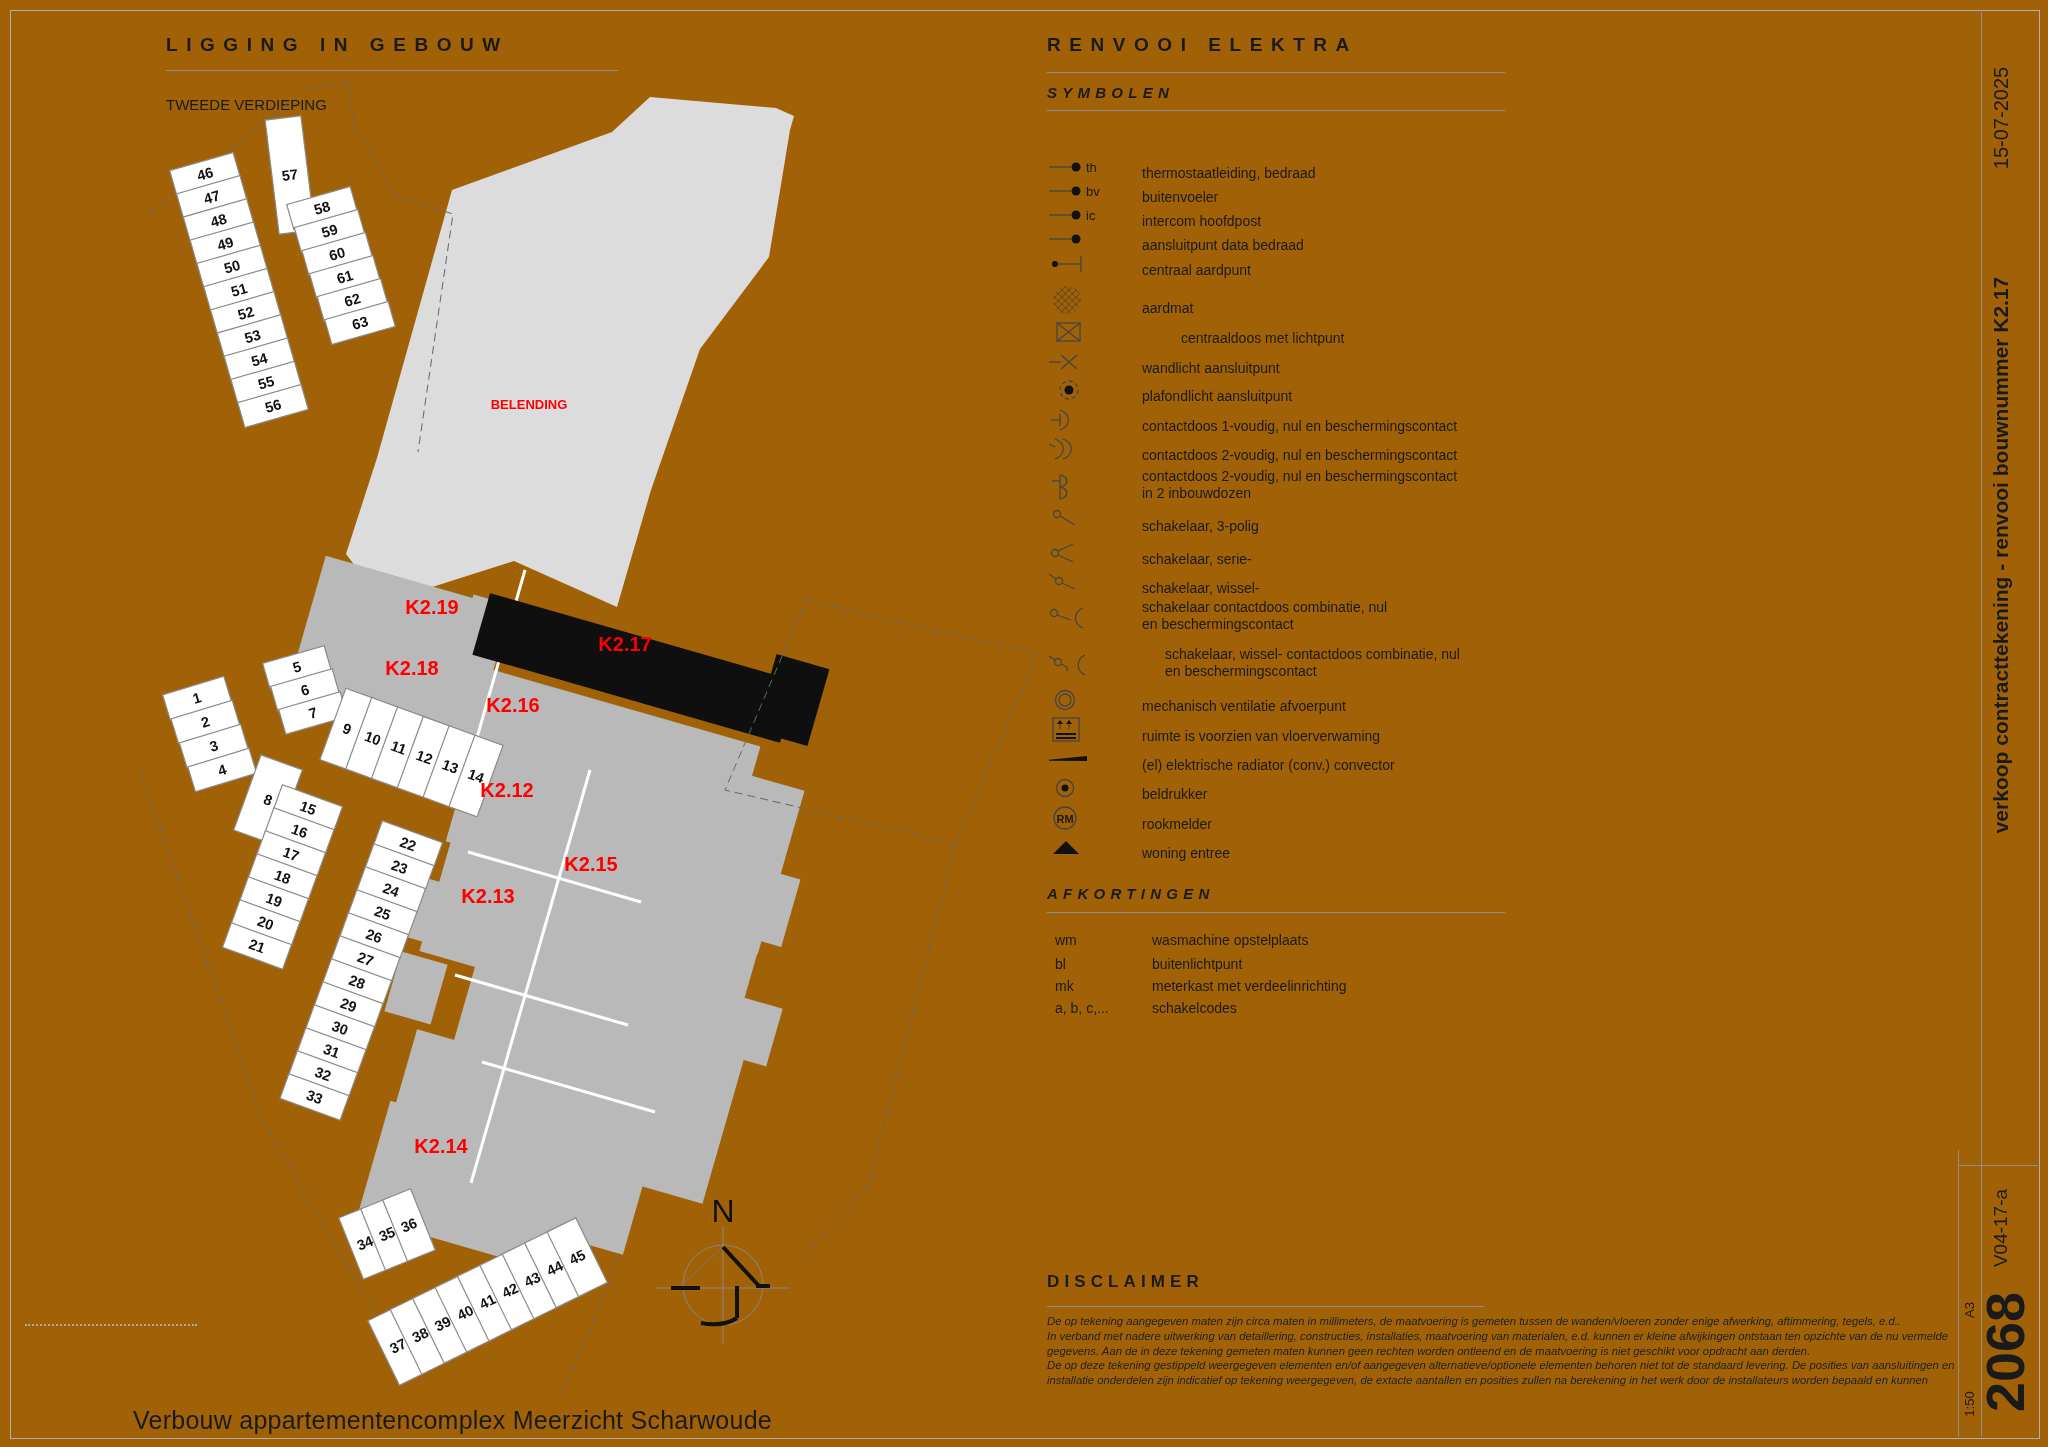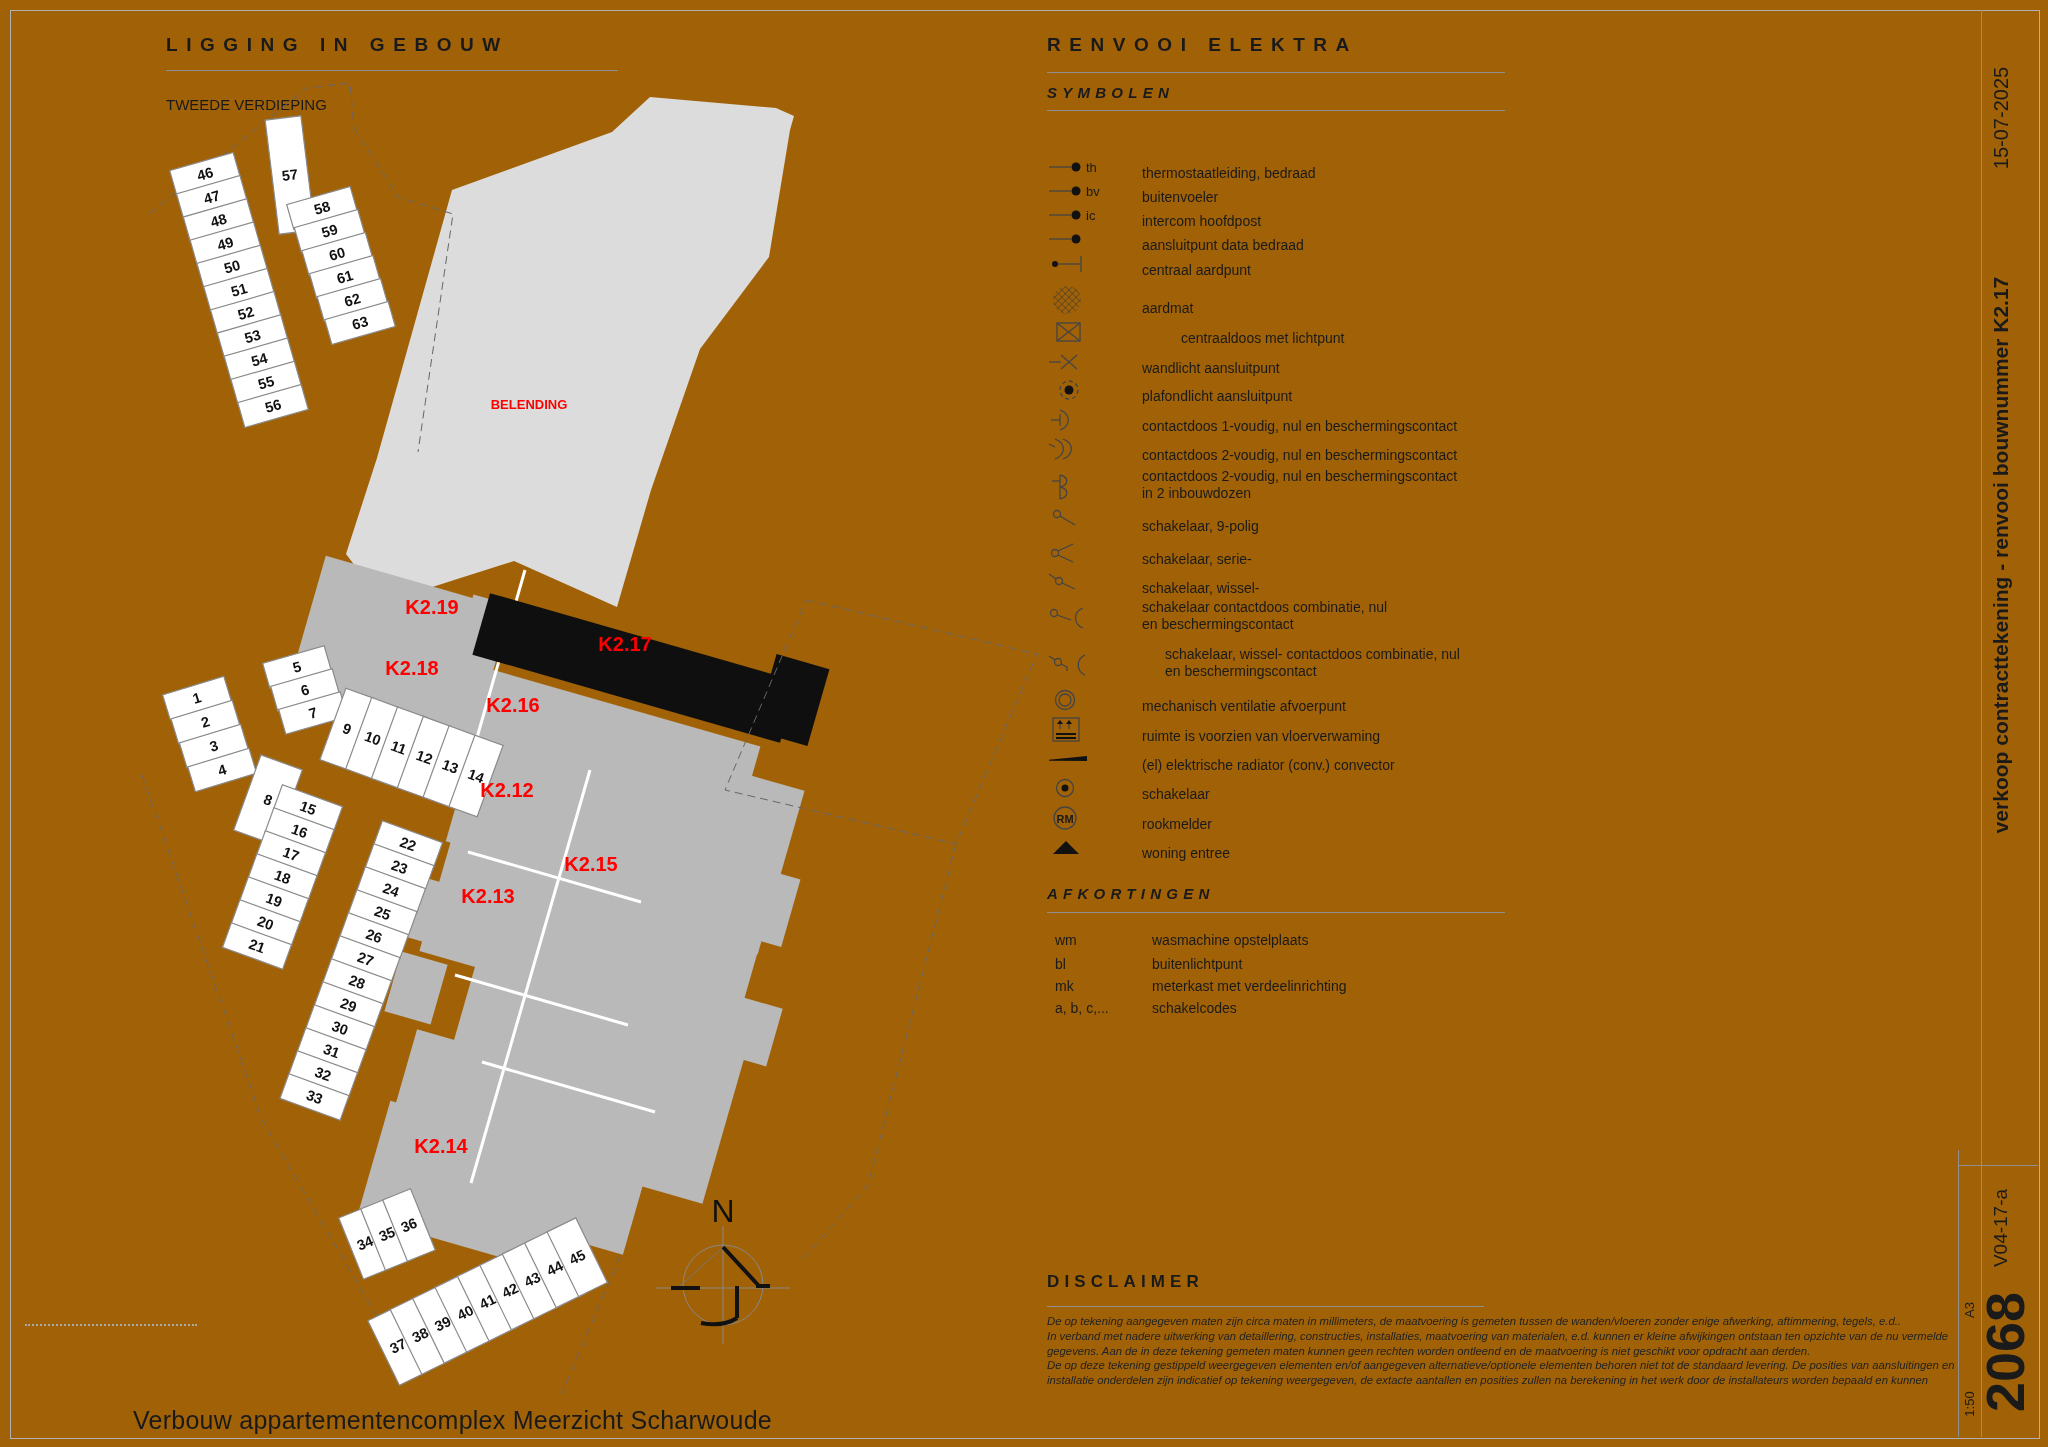--- a/index.html
+++ b/index.html
@@ -503,21 +503,21 @@
         <span class="ltext">contactdoos 2-voudig, nul en beschermingscontact
 in 2 inbouwdozen</span>
       </div>
       <div class="legend-row" style="top: 505px;">
         <span class="licon">
           <svg width="70" height="30" viewBox="0 0 70 30">
             <circle cx="10" cy="9" r="3.5" stroke="#444" stroke-width="1.3" fill="none"></circle>
             <line x1="13" y1="11" x2="28" y2="20" stroke="#444" stroke-width="1.3" fill="none"></line>
           </svg>
         </span>
-        <span class="ltext">schakelaar, 9-polig</span>
+        <span class="ltext">schakelaar, 3-polig</span>
       </div>
       <div class="legend-row" style="top: 538px;">
         <span class="licon">
           <svg width="70" height="30" viewBox="0 0 70 30">
             <circle cx="8" cy="15" r="3.5" stroke="#444" stroke-width="1.3" fill="none"></circle>
             <line x1="11" y1="13" x2="26" y2="6" stroke="#444" stroke-width="1.3" fill="none"></line>
             <line x1="11" y1="17" x2="26" y2="24" stroke="#444" stroke-width="1.3" fill="none"></line>
           </svg>
         </span>
         <span class="ltext">schakelaar, serie-</span>
@@ -587,21 +587,21 @@
         </span>
         <span class="ltext">(el) elektrische radiator (conv.) convector</span>
       </div>
       <div class="legend-row" style="top: 773px;">
         <span class="licon">
           <svg width="70" height="30" viewBox="0 0 70 30">
             <circle cx="18" cy="15" r="8.5" stroke="#444" stroke-width="1.3" fill="none"></circle>
             <circle cx="18" cy="15" r="3.5" fill="#111"></circle>
           </svg>
         </span>
-        <span class="ltext">schakelaar</span>
+        <span class="ltext">beldrukker</span>
       </div>
       <div class="legend-row" style="top: 803px;">
         <span class="licon">
           <svg width="70" height="30" viewBox="0 0 70 30">
             <circle cx="18" cy="15" r="11" stroke="#444" stroke-width="1.3" fill="none"></circle>
             <text x="18" y="19.5" font-size="11" font-weight="bold" text-anchor="middle" fill="#1a1a1a">RM</text>
           </svg>
         </span>
         <span class="ltext">rookmelder</span>
       </div>

